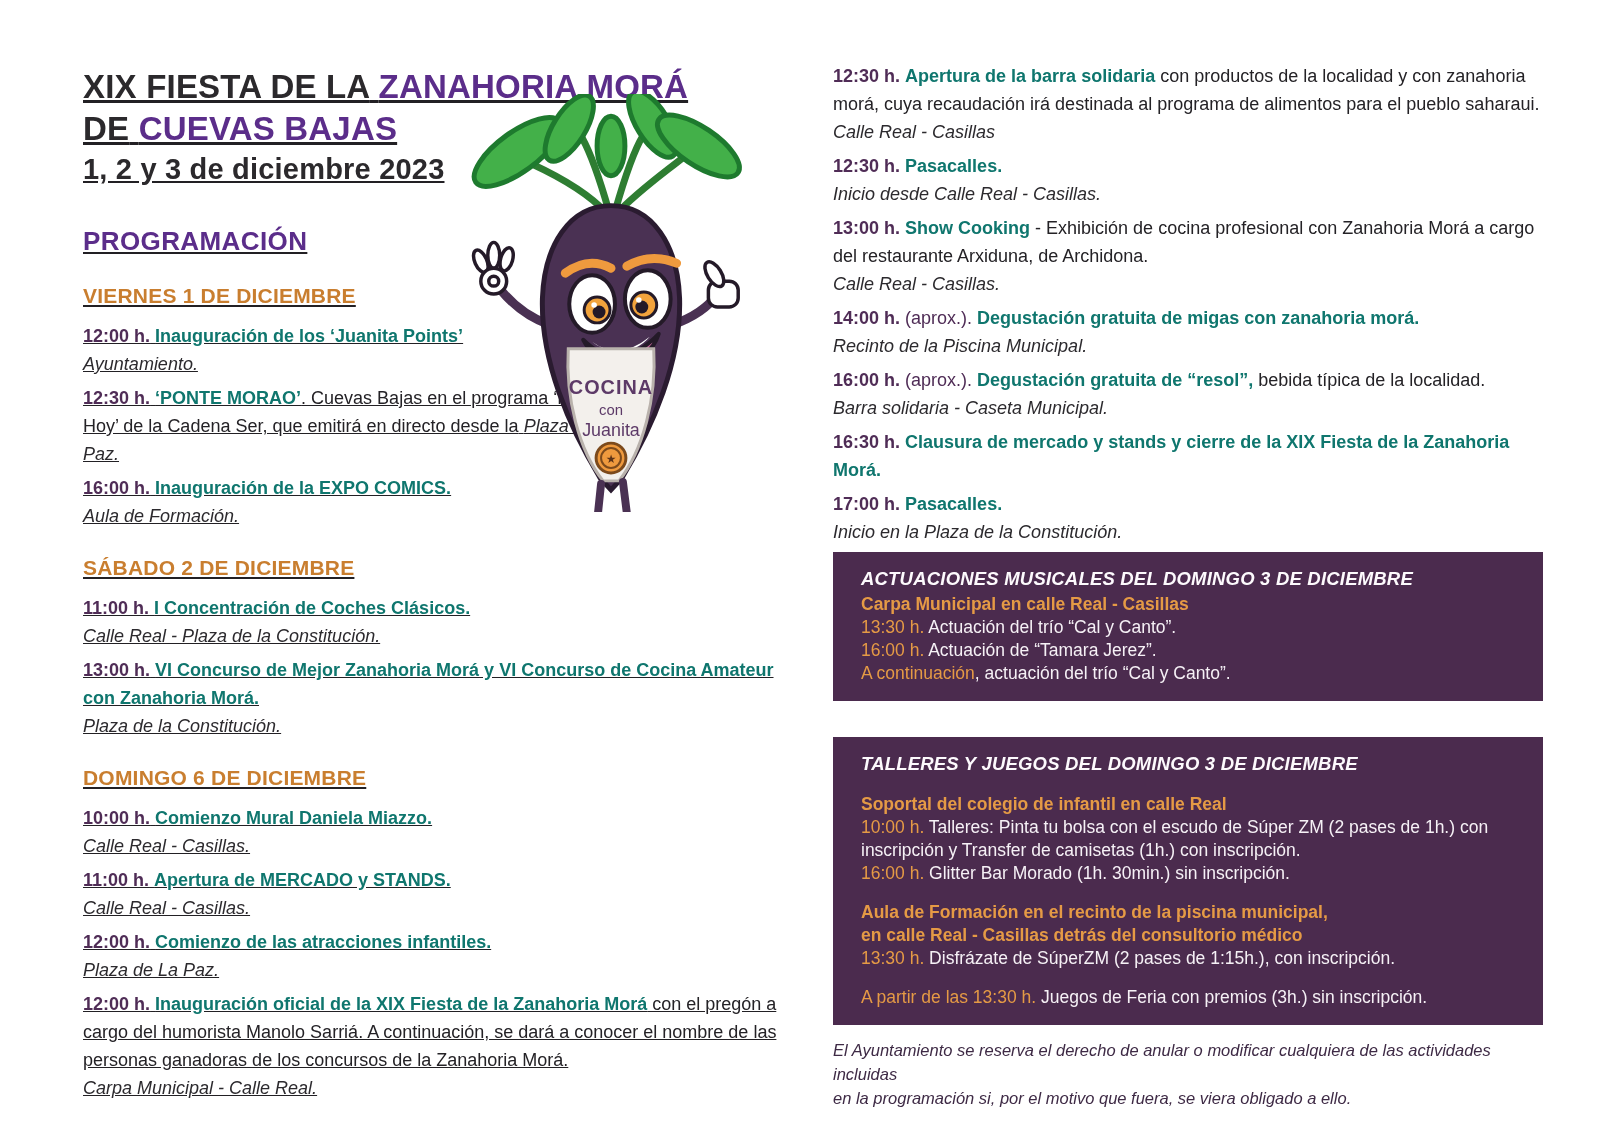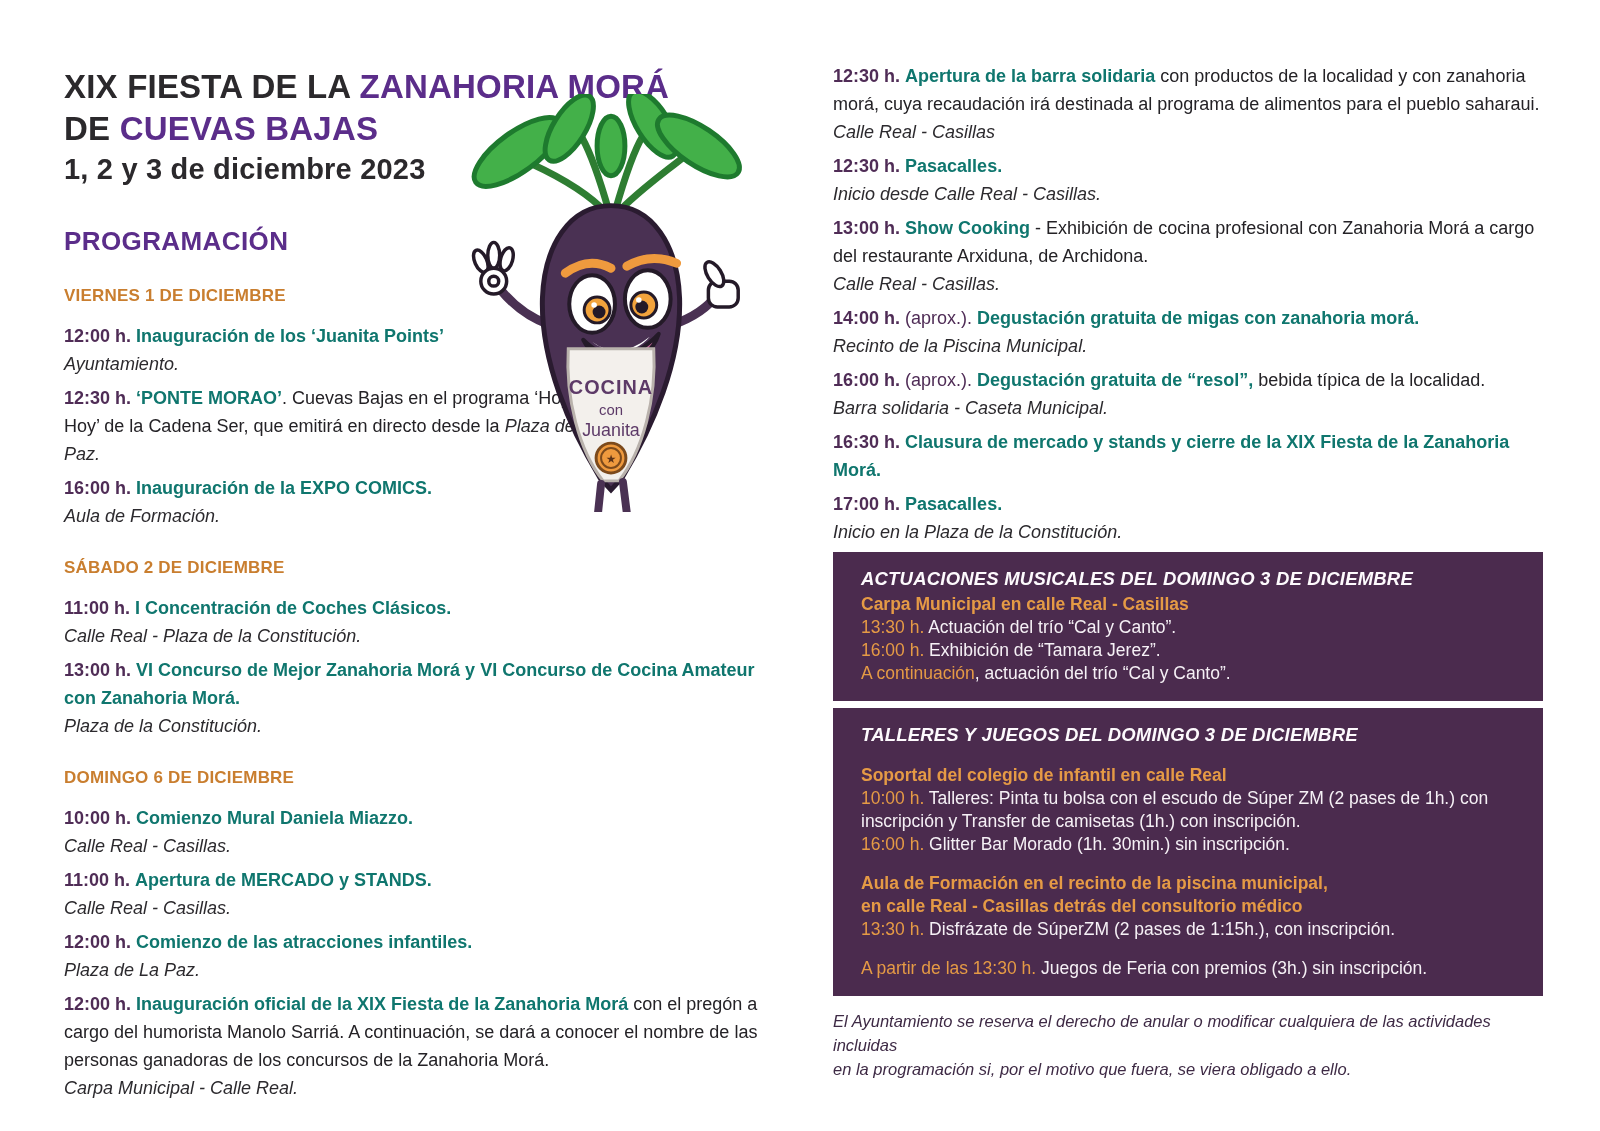--- a/index.html
+++ b/index.html
@@ -2,58 +2,58 @@
 <html style="--purple: #5b2d8a; --orange-header: #c97e2f; --time-purple: #4f2c56; --box-bg: #4b2b4e; --box-orange: #e59a45; --box-text: #f6f1f6; --text-dark: #222024; --footer: #3e2a45; --mascot-body: #4a3153; --mascot-leaf: #43b049; --mascot-orange: #ef9a3e;"><head>
 <meta charset="utf-8">
 <style>
   html,body { margin:0; padding:0; background:#ffffff; }
   .page {
     position:relative; width:1600px; height:1131px; background:#ffffff;
     font-family:"Liberation Sans", sans-serif; color:var(--text-dark,#222024);
     overflow:hidden;
   }
   
-  .col-left  { position:absolute; left:64px;  top:66px; width:700px; }
+  .col-left  { position:absolute; left:83px;  top:66px; width:700px;text-decoration:underline; }
   .col-right { position:absolute; left:833px; top:62px; width:710px; }
 
   
   .headline { font-weight:bold; letter-spacing:0.2px; }
   .h-line   { font-size:33px; line-height:42px; color:#2b292c; }
   .h-purple { color:var(--purple,#5b2d8a); }
   .h-date   { font-size:29px; line-height:38px; color:#2b292c; }
 
   .program-heading {
     margin-top:36px; font-size:26px; line-height:34px; font-weight:bold;
     color:var(--purple,#5b2d8a); letter-spacing:0.4px;
   }
 
   
   .day-section { margin-top:24px; }
   .day-header  {
-    font-size:17px; line-height:28px; font-weight:bold;
+    font-size:21px; line-height:28px; font-weight:bold;
     color:var(--orange-header,#c97e2f); letter-spacing:0.2px; margin:0 0 12px 0;
   }
   .event { margin:0 0 6px 0; font-size:18px; line-height:28px; color:#242226; }
   .etime  { color:var(--time-purple,#4f2c56); font-weight:bold;margin-top:24px; }
   .eaprox { color:var(--time-purple,#4f2c56); }
   .etitle { font-weight:bold; color:#0f766e; }
   .edesc  { color:#242226; }
   .eloc   { font-style:italic; color:#2c2a2e; }
   .w-narrow { width:545px; }
 
   
   .mascot { position:absolute; left:452px; top:94px; width:318px; height:418px; }
 
   
   .infobox {
     background:var(--box-bg,#4b2b4e); color:var(--box-text,#f6f1f6);
     padding:14px 28px 16px 28px; font-size:17.5px; line-height:23px;
   }
   .infobox-1 { margin-top:4px; }
-  .infobox-2 { margin-top:7px; }
+  .infobox-2 { margin-top:36px; }
   .box-title {
     font-style:italic; font-weight:bold; font-size:18.5px; line-height:26px;
     letter-spacing:0.2px; color:#fdfafd;
   }
   .box-sub   { color:var(--box-orange,#e59a45); font-weight:bold; margin-top:1px; }
   .box-line  { margin:0; }
   .lead      { color:var(--box-orange,#e59a45);text-align:center; }
   .box-group { margin-top:16px; }
   .box-heading { color:var(--box-orange,#e59a45); font-weight:bold; }
   .prewrap   { white-space:pre-line; }
@@ -266,21 +266,21 @@
     <p class="event">
       <span class="etime">17:00 h.</span>
       <b class="etitle">Pasacalles.</b><span class="edesc"></span>
       <br><i class="eloc">Inicio en la Plaza de la Constitución.</i>
     </p>
 
     <div class="infobox infobox-1">
       <div class="box-title">ACTUACIONES MUSICALES DEL DOMINGO 3 DE DICIEMBRE</div>
       <div class="box-sub">Carpa Municipal en calle Real - Casillas</div>
       <p class="box-line"><span class="lead">13:30 h.</span><span> Actuación del trío “Cal y Canto”.</span></p>
-      <p class="box-line"><span class="lead">16:00 h.</span><span> Exhibición de “Tamara Jerez”.</span></p>
+      <p class="box-line"><span class="lead">16:00 h.</span><span> Actuación de “Tamara Jerez”.</span></p>
       <p class="box-line"><span class="lead">A continuación</span><span>, actuación del trío “Cal y Canto”.</span></p>
     </div>
 
     <div class="infobox infobox-2">
       <div class="box-title">TALLERES Y JUEGOS DEL DOMINGO 3 DE DICIEMBRE</div>
 
       <div class="box-group">
         <div class="box-heading prewrap">Soportal del colegio de infantil en calle Real</div>
         <p class="box-line"><span class="lead">10:00 h.</span><span> Talleres:  Pinta tu bolsa con el escudo de Súper ZM (2 pases de 1h.) con inscripción y Transfer de camisetas (1h.) con inscripción.</span></p>
         <p class="box-line"><span class="lead">16:00 h.</span><span> Glitter Bar Morado (1h. 30min.) sin inscripción.</span></p>

